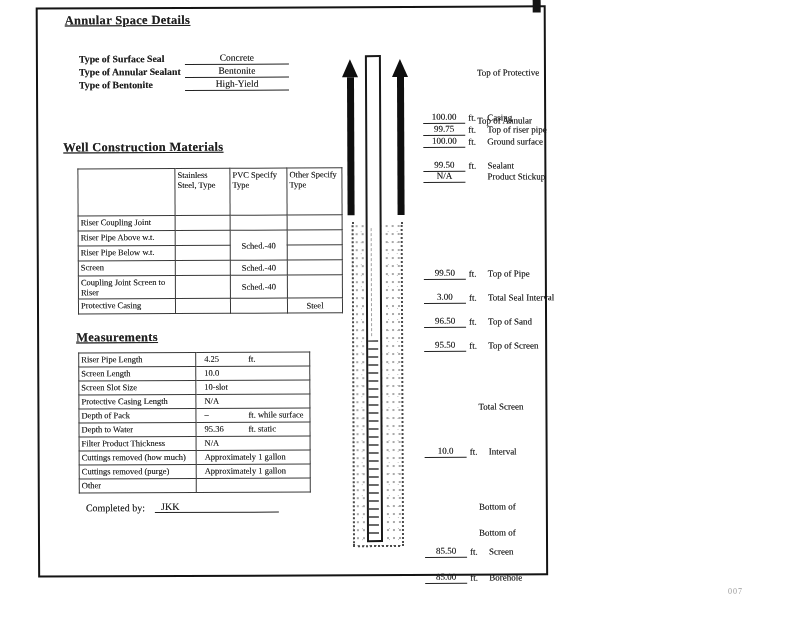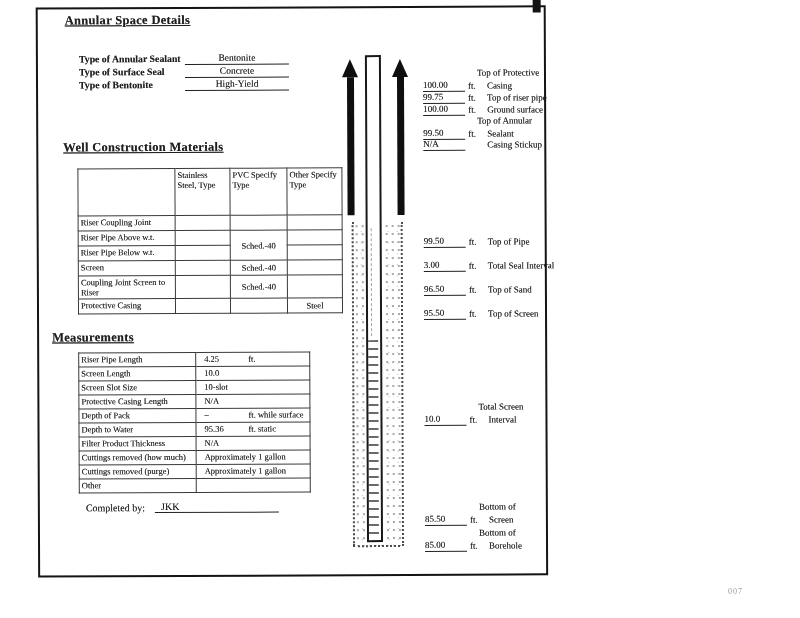--- a/index.html
+++ b/index.html
@@ -9,21 +9,21 @@
     color:#1f1f1f;background:#ffffff;
   }
   .scan{position:absolute;left:0;top:0;width:800px;height:618px;transform:rotate(-0.25deg);transform-origin:50% 50%;}
   .scan *{text-shadow:0 0 0.5px rgba(20,20,20,.55);}
   .page-frame{position:absolute;left:37px;top:6px;width:506px;height:566px;border:2px solid #141414;}
   .tab-mark{position:absolute;left:534px;top:0;width:8px;height:13px;background:#141414;}
 
   .heading{position:absolute;font-weight:bold;text-decoration:underline;font-size:12.5px;letter-spacing:.3px;}
   .title{left:66px;top:12px;}
   .h-materials{left:64px;top:139px;}
-  .h-measure{left:52px;top:329px;}
+  .h-measure{left:76px;top:329px;}
 
   .fields{position:absolute;left:80px;top:51px;}
   .field-row{display:flex;height:13px;align-items:flex-end;}
   .field-label{width:106px;font-weight:bold;font-size:9.8px;line-height:12px;}
   .field-value{width:104px;font-size:9.5px;line-height:11px;border-bottom:1px solid #222;text-align:center;}
 
   table{border-collapse:collapse;font-size:8.5px;line-height:10px;}
   td,th{border:1px solid #3a3a3a;padding:1px 2px;vertical-align:top;}
   .materials-table{position:absolute;left:78px;top:167px;width:246px;border:1.5px solid #1c1c1c;table-layout:fixed;}
   .materials-table th{font-weight:normal;height:44px;text-align:left;}
@@ -59,45 +59,45 @@
   .borehole-bottom{position:absolute;left:352px;top:545px;width:47px;border-top:2px dotted #4a4a4a;}
   .riser{position:absolute;left:366px;top:55px;width:12px;height:483px;border:2px solid #191919;background:#fff;}
   .joint-line{position:absolute;left:371px;top:228px;height:108px;border-left:1px dashed #555;opacity:.55;}
   .slots{position:absolute;left:368px;top:340px;width:10px;height:194px;
     background:repeating-linear-gradient(to bottom,#2a2a2a 0 1.5px,transparent 1.5px 8px);opacity:.7;}
 
   
   .ann{position:absolute;left:424px;width:170px;font-size:9px;line-height:11px;white-space:nowrap;}
   .ann-pre{padding-left:54px;height:12px;}
   .ann-row{display:flex;align-items:flex-end;}
-  .ann-val{display:inline-block;width:42px;border-bottom:1px solid #222;text-align:left;}
+  .ann-val{display:inline-block;width:42px;border-bottom:1px solid #222;text-align:center;margin-top:32px;}
   .ann-unit{display:inline-block;width:13px;margin-left:3px;}
   .ann-label{margin-left:6px;}
 
   .page-num{position:absolute;left:728px;top:587px;font-size:8px;color:#9a9a9a;letter-spacing:1px;text-shadow:none;}
 </style>
 </head>
 <body>
 
 <div class="canvas">
   <div class="scan">
 
     <div class="page-frame"></div>
     <div class="tab-mark"></div>
 
     <div class="heading title">Annular Space Details</div>
 
     <div class="fields">
       <div class="field-row">
+        <div class="field-label">Type of Surface Seal</div>
+        <div class="field-value">Concrete</div>
+      </div>
+      <div class="field-row">
         <div class="field-label">Type of Annular Sealant</div>
         <div class="field-value">Bentonite</div>
-      </div>
-      <div class="field-row">
-        <div class="field-label">Type of Surface Seal</div>
-        <div class="field-value">Concrete</div>
       </div>
       <div class="field-row">
         <div class="field-label">Type of Bentonite</div>
         <div class="field-value">High-Yield</div>
       </div>
     </div>
 
     <div class="heading h-materials">Well Construction Materials</div>
 
     <table class="materials-table">
@@ -235,21 +235,21 @@
       <div class="ann-row">
         <span class="ann-val">99.50</span>
         <span class="ann-unit">ft.</span>
         <span class="ann-label">Sealant</span>
       </div>
     </div>
     <div class="ann" style="top:139px">
       <div class="ann-row">
         <span class="ann-val">N/A</span>
         <span class="ann-unit"></span>
-        <span class="ann-label">Casing Stickup</span>
+        <span class="ann-label">Product Stickup</span>
       </div>
     </div>
     <div class="ann" style="top:236px">
       <div class="ann-row">
         <span class="ann-val">99.50</span>
         <span class="ann-unit">ft.</span>
         <span class="ann-label">Top of Pipe</span>
       </div>
     </div>
     <div class="ann" style="top:260px">

